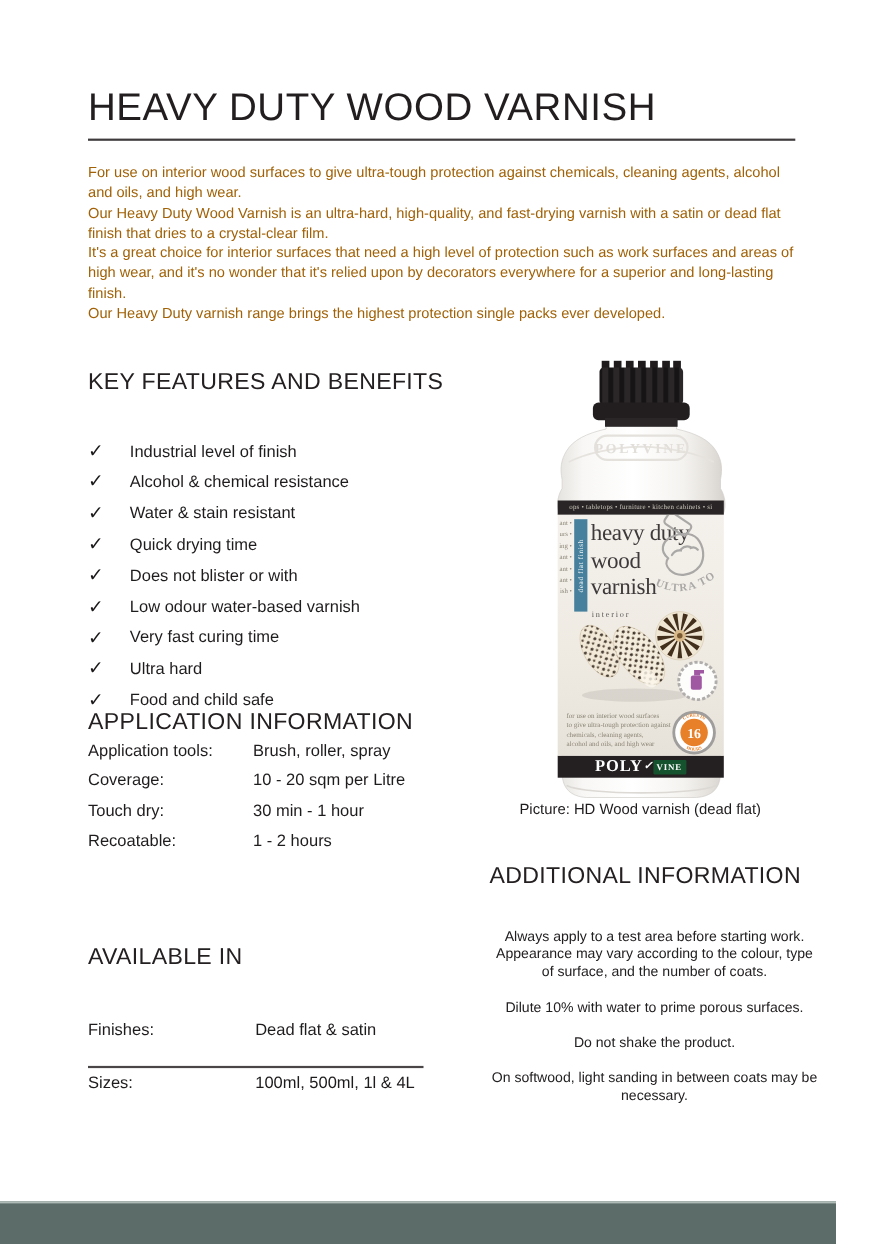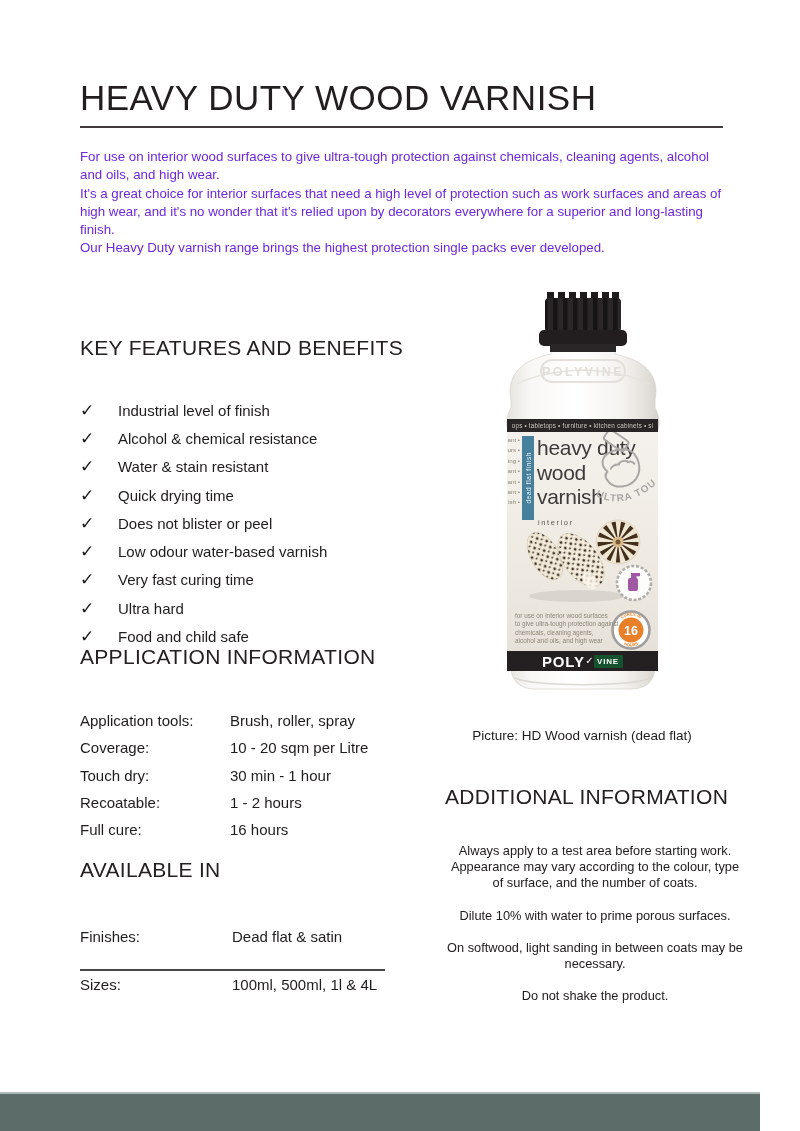--- a/index.html
+++ b/index.html
@@ -5,36 +5,36 @@
   * { margin:0; padding:0; box-sizing:border-box; }
   body { background:#fff; font-family:"Liberation Sans","DejaVu Sans",sans-serif; color:#1f1c1d; }
   .page { position:relative; width:760px; height:1131px; background:#ffffff; overflow:hidden; }
 
   
   .page-title { position:absolute; left:80px; top:78px; font-size:35px; font-weight:400;
                 letter-spacing:0.5px; color:#221e1f; white-space:nowrap; }
   .title-rule { position:absolute; left:80px; top:126px; width:643px; height:2px; background:#3f3b3c; }
 
   
-  .intro { position:absolute; left:80px; top:148px; width:648px; font-size:13.3px; line-height:18.3px; color:#6d28d9; }
+  .intro { position:absolute; left:80px; top:148px; width:648px; font-size:13.3px; line-height:18.3px; color:#a16207; }
   .intro p { margin:0; }
 
   
   .sec-heading { font-size:21px; font-weight:400; letter-spacing:0.3px; color:#242021; }
 
   
   .features { position:absolute; left:80px; top:336px; width:360px; }
   .features ul { list-style:none; margin-top:36px; }
   .features li { display:flex; align-items:center; height:28.3px; }
   .check { font-size:17px; font-weight:bold; color:#1b1819; width:38px; }
   .feat-label { font-size:15px; color:#1f1c1d; }
 
   
   .appinfo { position:absolute; left:80px; top:645px; width:360px; }
-  .appinfo .rows { margin-top:38px; }
+  .appinfo .rows { }
   .info-row { display:flex; height:27.3px; align-items:center; font-size:15px; }
   .info-row .rlabel { width:150px; }
   .info-row .rvalue { }
 
   
   .availin { position:absolute; left:80px; top:858px; width:360px; }
   .availin .rows { margin-top:40px; }
   .availin .info-row { height:28px;margin-top:20px; }
   .availin .rlabel { width:152px; }
   .divider { position:absolute; left:80px; top:969px; width:305px; height:2px; background:#4a4647; }
@@ -44,21 +44,21 @@
              font-size:13.5px; color:#1f1c1d; }
   .addinfo { position:absolute; left:445px; top:785px; width:300px; }
   .addinfo .paras { margin-top:34px;text-align:center; }
   .addinfo p { font-size:12.8px; line-height:16.2px; margin-bottom:16px; color:#232021; }
 
   
   .bottom-band { position:absolute; left:0; top:1092px; width:800px; height:39px;
                  background:#5b6c69; border-top:2px solid #aebbb7; }
 
   
-  .bottle { position:absolute; left:493px; top:288px; width:180px; height:415px; }
+  .bottle { position:absolute; left:493px; top:324px; width:180px; height:415px;font-family:Liberation Serif, serif; }
   .bottle svg.silhouette { position:absolute; left:0; top:0; }
 
   .label { position:absolute; left:14px; top:131px; width:151px; height:252px; }
   .label-topband { height:13px; background:#292526; display:flex; align-items:center; justify-content:center;
                    font-size:6.3px; color:#c9c4b9; letter-spacing:0.2px; white-space:nowrap; overflow:hidden; }
   .label-body { position:relative; height:219px;
                 background:linear-gradient(180deg,#f4f1ec 0%,#efebe3 55%,#e7e2d9 100%); overflow:hidden; }
   .side-frags { position:absolute; left:0; top:3px; width:13px; }
   .side-frags div { font-size:6.2px; color:#8d8779; text-align:right; line-height:10.4px; white-space:nowrap; }
   .stripe { position:absolute; left:15px; top:4px; width:12px; height:84px; background:#47809c;
@@ -84,20 +84,21 @@
 </head>
 <body>
 
 <div class="page">
 
   <h1 class="page-title">HEAVY DUTY WOOD VARNISH</h1>
   <div class="title-rule"></div>
 
   <div class="intro">
     <p>For use on interior wood surfaces to give ultra-tough protection against chemicals, cleaning agents, alcohol and oils, and high wear.</p>
+    <p>Our Heavy Duty Wood Varnish is an ultra-hard, high-quality, and fast-drying varnish with a satin or dead flat finish that dries to a crystal-clear film.</p>
     <p>It's a great choice for interior surfaces that need a high level of protection such as work surfaces and areas of high wear, and it's no wonder that it's relied upon by decorators everywhere for a superior and long-lasting finish.</p>
     <p>Our Heavy Duty varnish range brings the highest protection single packs ever developed.</p>
   </div>
 
   <section class="features">
     <h2 class="sec-heading">KEY FEATURES AND BENEFITS</h2>
     <ul>
       <li>
           <span class="check">✓</span>
           <span class="feat-label">Industrial level of finish</span>
@@ -109,21 +110,21 @@
       <li>
           <span class="check">✓</span>
           <span class="feat-label">Water &amp; stain resistant</span>
         </li>
       <li>
           <span class="check">✓</span>
           <span class="feat-label">Quick drying time</span>
         </li>
       <li>
           <span class="check">✓</span>
-          <span class="feat-label">Does not blister or peel</span>
+          <span class="feat-label">Does not blister or with</span>
         </li>
       <li>
           <span class="check">✓</span>
           <span class="feat-label">Low odour water-based varnish</span>
         </li>
       <li>
           <span class="check">✓</span>
           <span class="feat-label">Very fast curing time</span>
         </li>
       <li>
@@ -148,24 +149,20 @@
           <span class="rlabel">Coverage:</span>
           <span class="rvalue">10 - 20 sqm per Litre</span>
         </div>
       <div class="info-row">
           <span class="rlabel">Touch dry:</span>
           <span class="rvalue">30 min - 1 hour</span>
         </div>
       <div class="info-row">
           <span class="rlabel">Recoatable:</span>
           <span class="rvalue">1 - 2 hours</span>
-        </div>
-      <div class="info-row">
-          <span class="rlabel">Full cure:</span>
-          <span class="rvalue">16 hours</span>
         </div>
     </div>
   </section>
 
   <section class="availin">
     <h2 class="sec-heading">AVAILABLE IN</h2>
     <div class="rows">
       <div class="info-row">
           <span class="rlabel">Finishes:</span>
           <span class="rvalue">Dead flat &amp; satin</span>
@@ -321,19 +318,19 @@
     </div>
   </div>
 
   <div class="caption">Picture: HD Wood varnish (dead flat)</div>
 
   <section class="addinfo">
     <h2 class="sec-heading">ADDITIONAL INFORMATION</h2>
     <div class="paras">
       <p>Always apply to a test area before starting work. Appearance may vary according to the colour, type of surface, and the number of coats.</p>
       <p>Dilute 10% with water to prime porous surfaces.</p>
+      <p>Do not shake the product.</p>
       <p>On softwood, light sanding in between coats may be necessary.</p>
-      <p>Do not shake the product.</p>
     </div>
   </section>
 
   <div class="bottom-band"></div>
 </div>
 
 </body></html>

